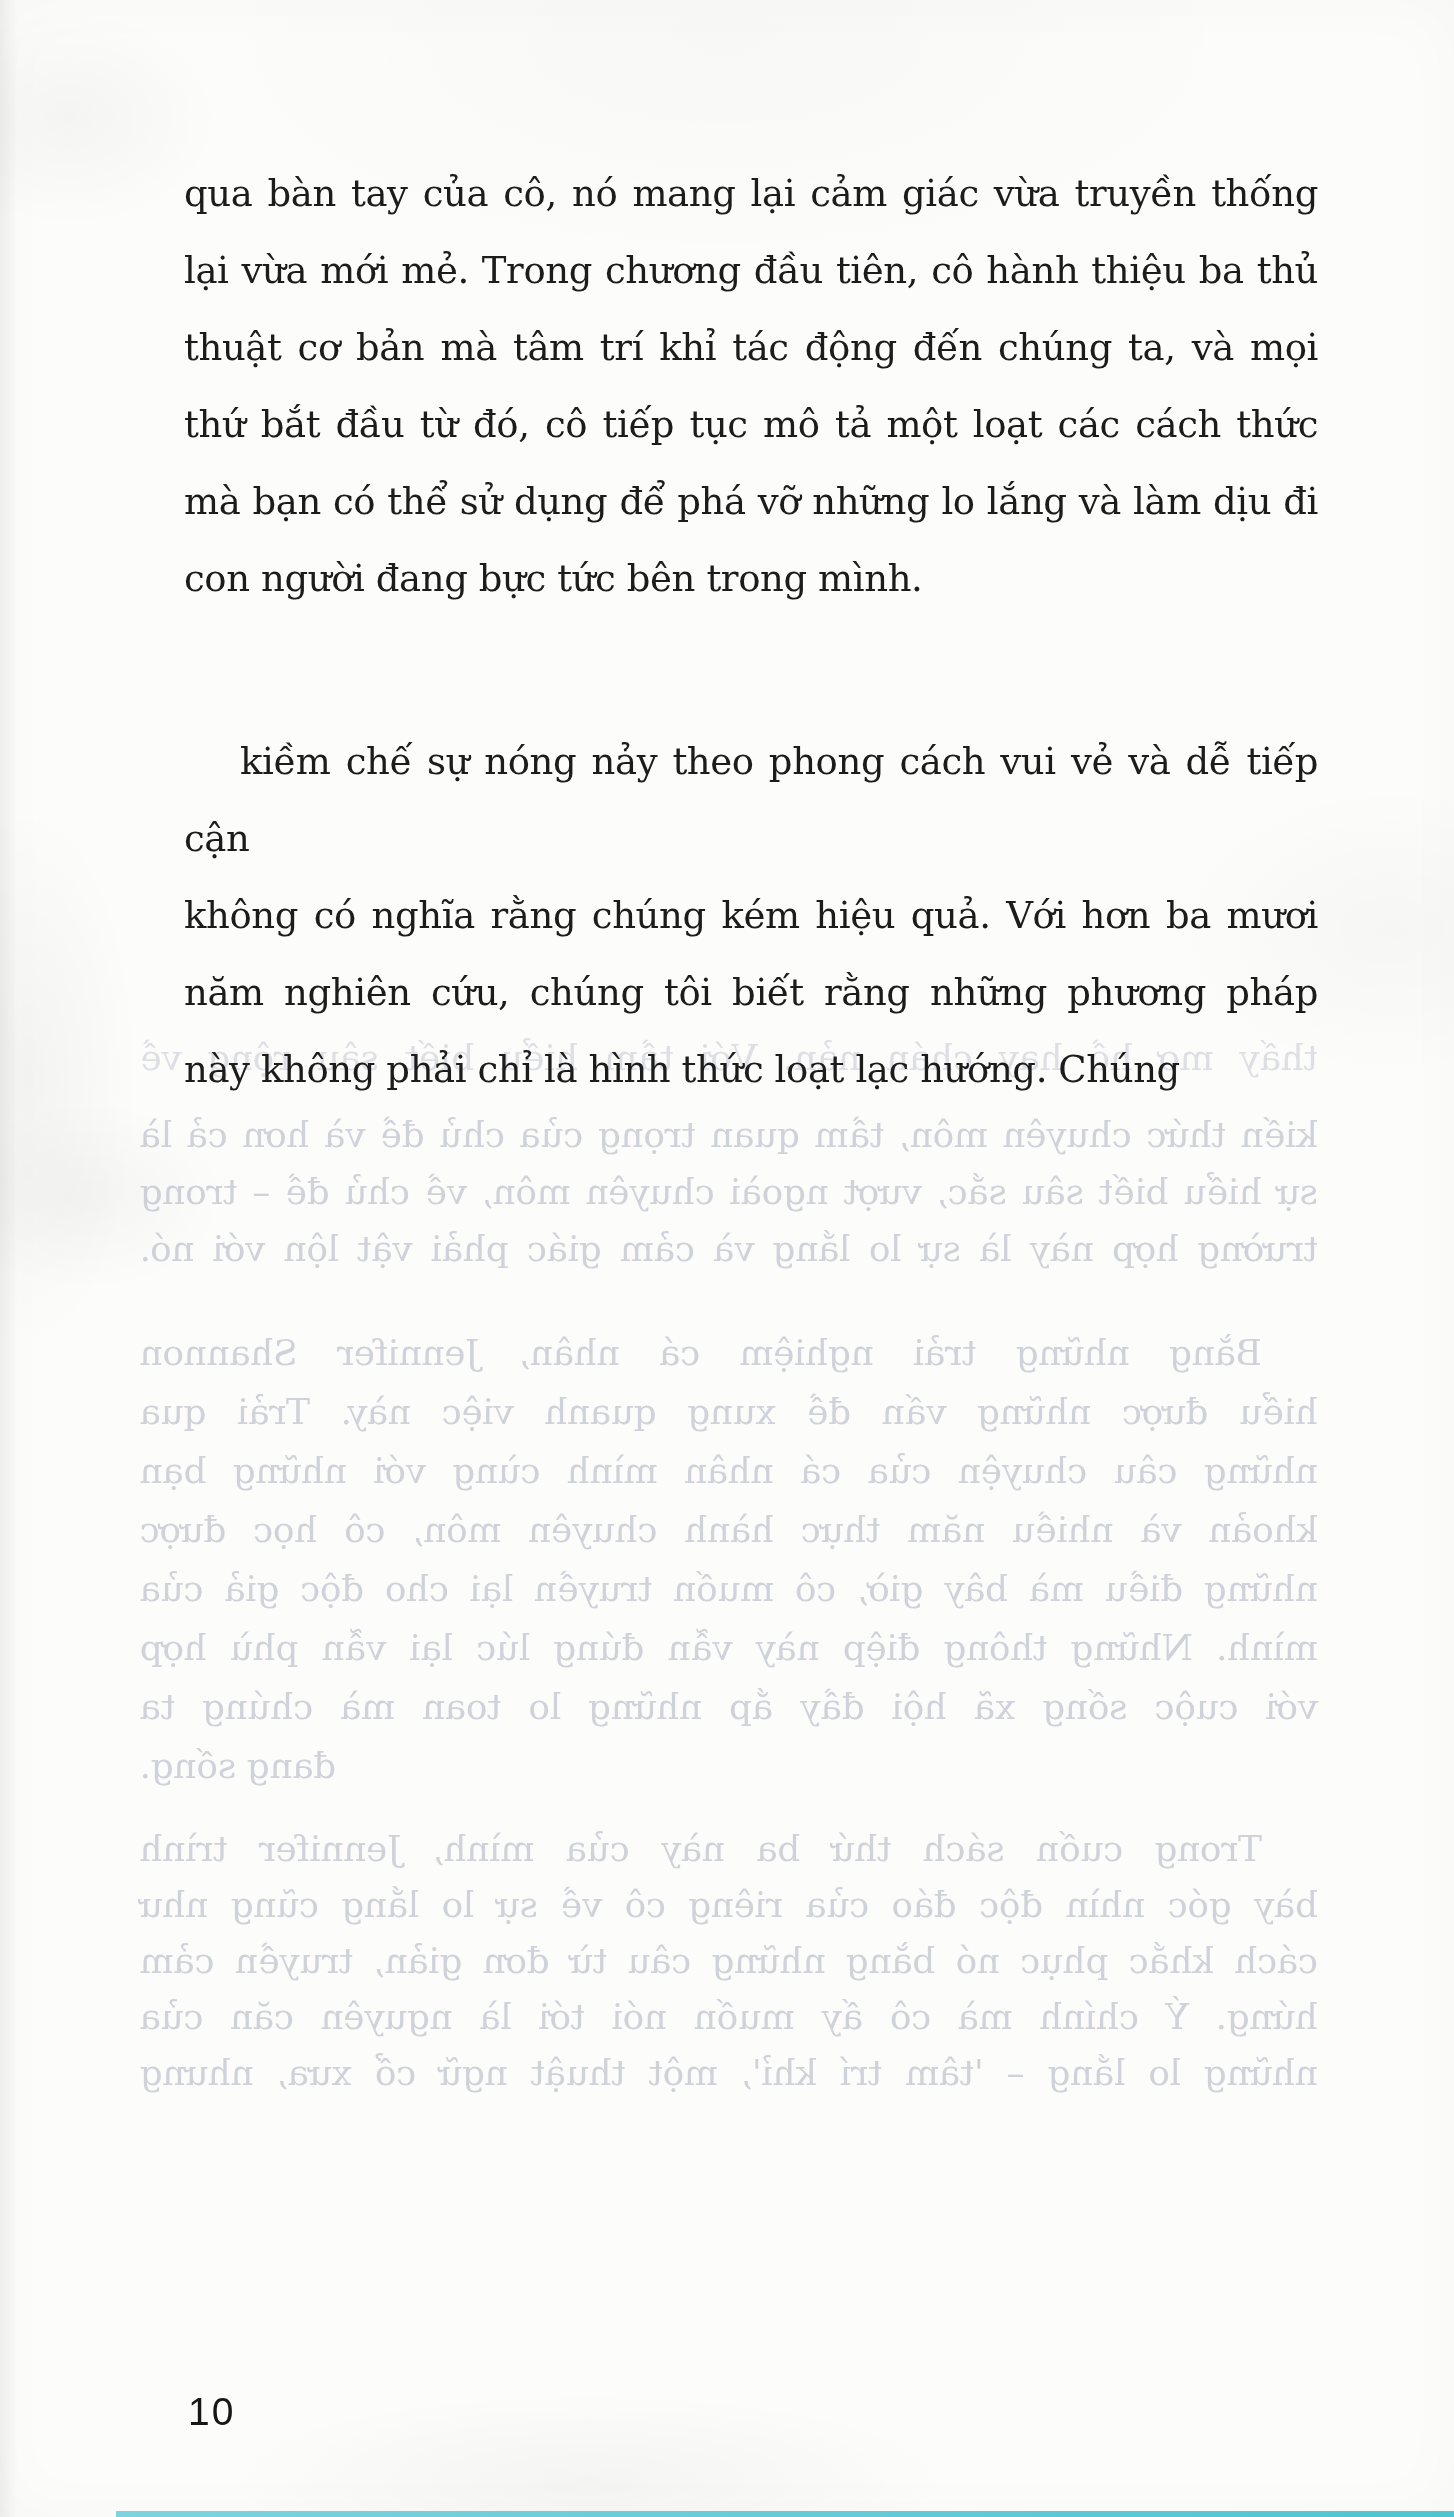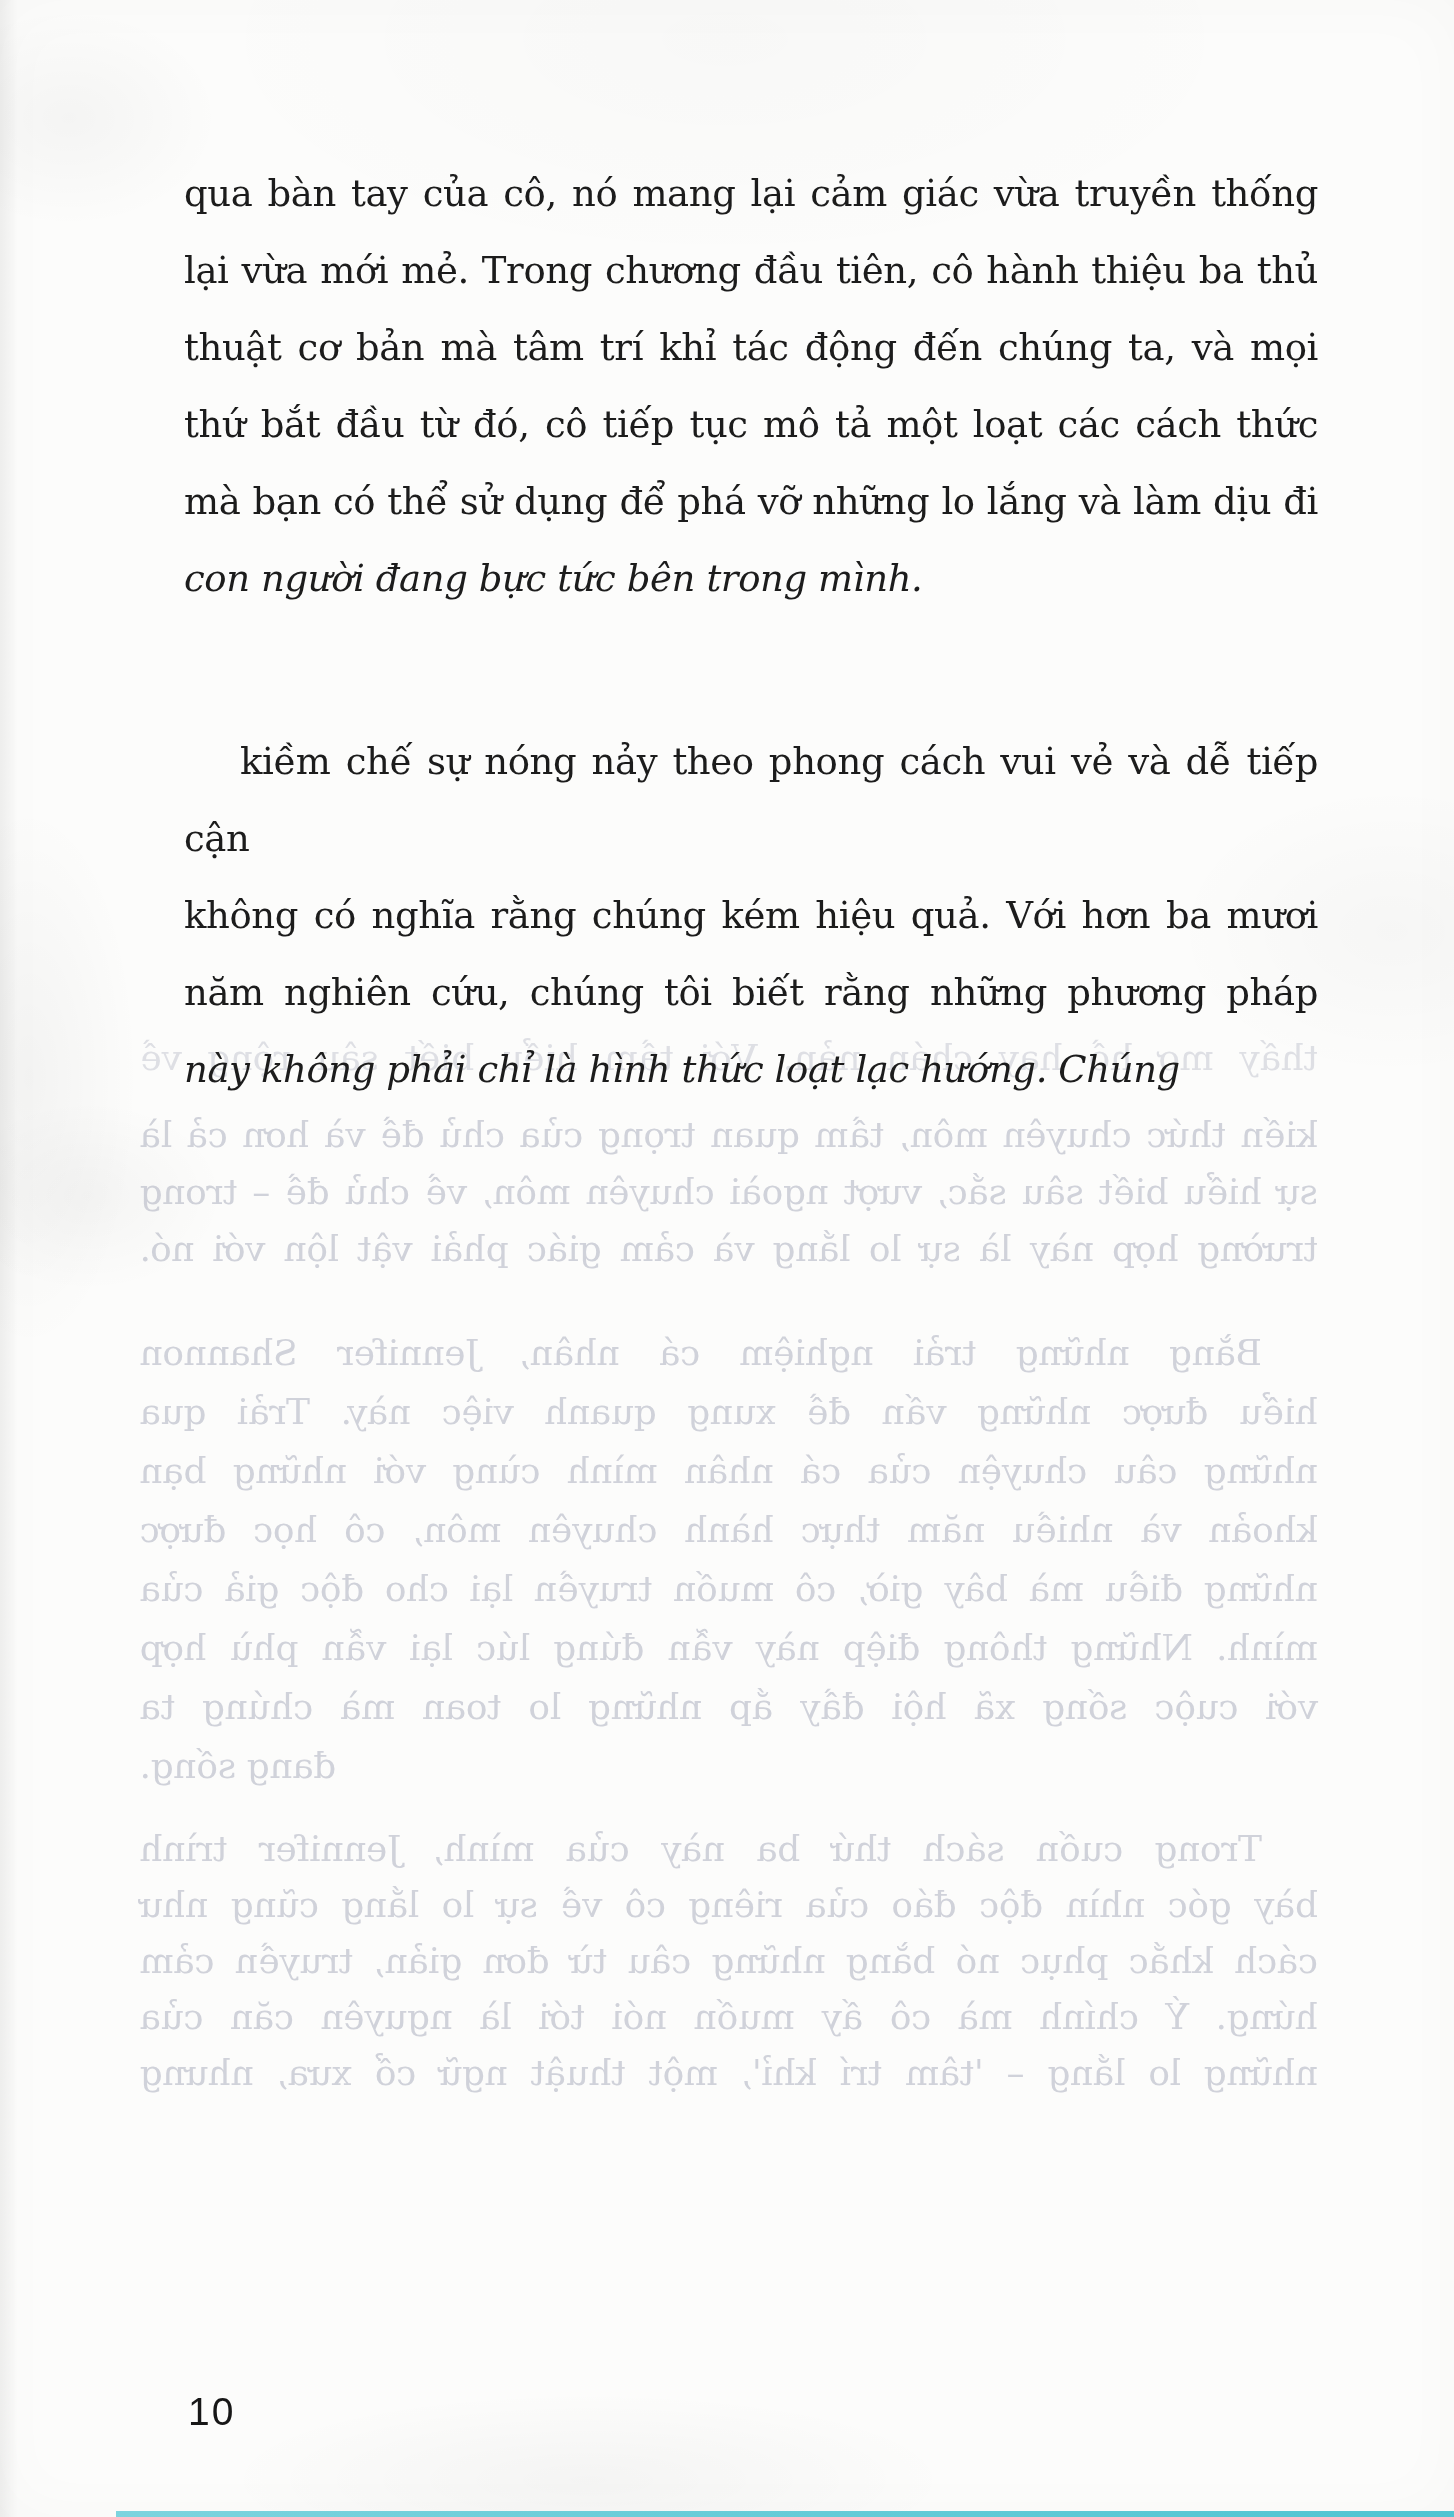--- a/index.html
+++ b/index.html
@@ -46,21 +46,21 @@
     line-height: 77px;
     letter-spacing: -0.4px;
   }
   .para { display: block; margin-left: 44px; }
   .para + .para { margin-top: 106px; }
   .pline {
     text-align: justify;
     text-align-last: justify;
     min-height: 77px;
   }
-  .para .pline:last-child { text-align-last: left; font-style: italic; }
+  .para .pline:last-child { text-align-last: left; }
   .para.indent div.pline:first-of-type { text-indent: 56px; }
 
   
   .bleed {
     position: absolute;
     left: 140px;
     width: 1178px;
     transform: scaleX(-1);
     color: #b6b9c6;
     font-size: 36px;

